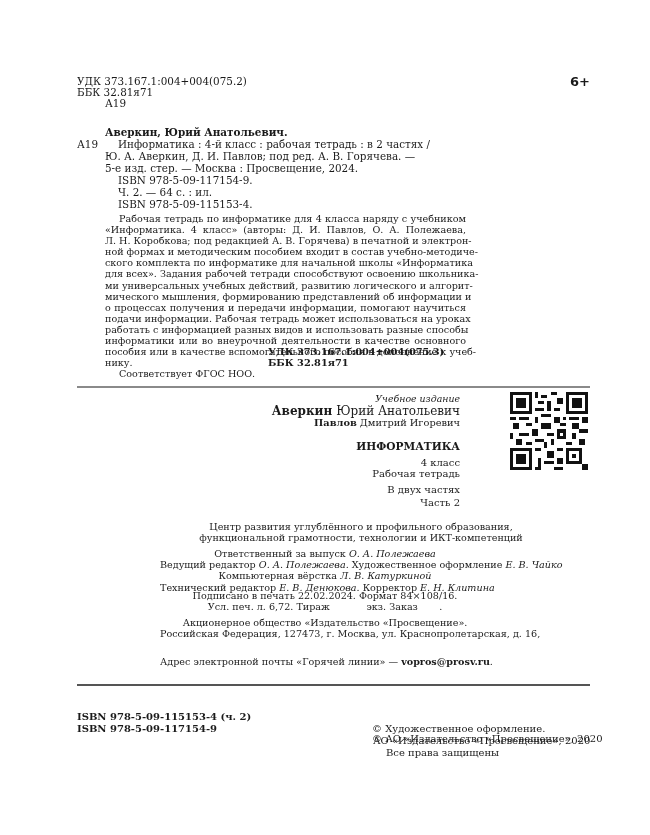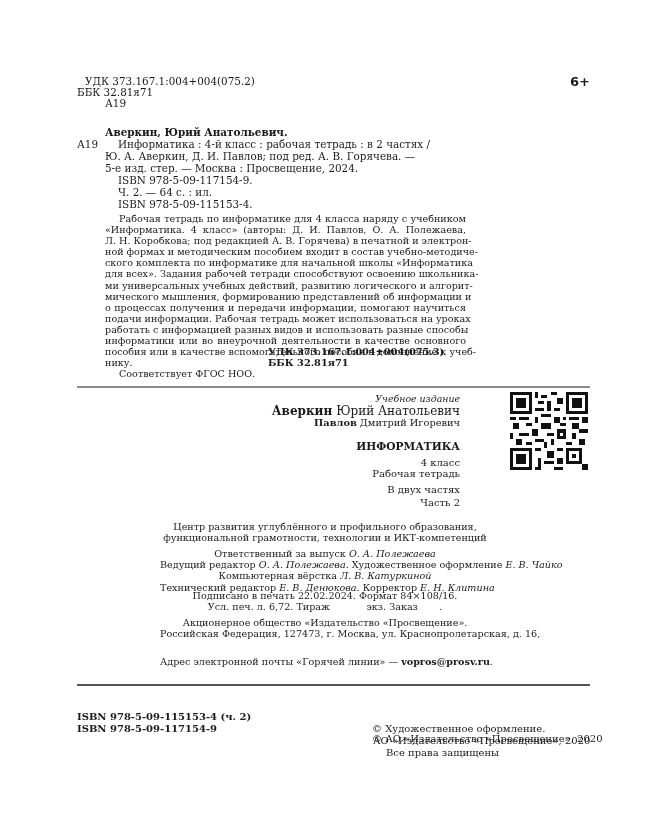--- a/index.html
+++ b/index.html
@@ -17,21 +17,21 @@
   .rule { position: absolute; left: 77px; width: 513px; height: 2px; background: #8a8a8a; }
   .rule.dark { background: #555; height: 2px; }
   .age { font-family: "DejaVu Sans", "Liberation Sans", sans-serif; font-weight: bold; font-size: 13px; }
   .qr { position: absolute; left: 510px; top: 392px; width: 78px; height: 78px; }
   .center-block { position: absolute; left: 160px; width: 330px; text-align: center; font-size: 9.6px; line-height: 11.2px; }
   .center-block div { white-space: nowrap; }
 </style>
 </head>
 <body>
 
-<div class="abs t" style="left:77px; top:76px;margin-left:8px;">УДК 373.167.1:004+004(075.2)</div>
+<div class="abs t" style="left:77px; top:76px;">УДК 373.167.1:004+004(075.2)</div>
 <div class="abs t" style="left:77px; top:87px;">ББК 32.81я71</div>
 <div class="abs t" style="left:105px; top:98px;">А19</div>
 <div class="abs age" style="left:570px; top:74px;">6+</div>
 
 <div class="abs t b" style="left:105px; top:127px;">Аверкин, Юрий Анатольевич.</div>
 <div class="abs t" style="left:77px; top:139px;">А19</div>
 <div class="abs t" style="left:118px; top:139px;">Информатика : 4-й класс : рабочая тетрадь : в 2 частях /</div>
 <div class="abs t" style="left:105px; top:151px;">Ю. А. Аверкин, Д. И. Павлов; под ред. А. В. Горячева. —</div>
 <div class="abs t" style="left:105px; top:163px;">5-е изд. стер. — Москва : Просвещение, 2024.</div>
 <div class="abs t" style="left:118px; top:175px;">ISBN 978-5-09-117154-9.</div>
@@ -132,21 +132,21 @@
       <rect x="20" y="20" width="1" height="1"></rect>
       <rect x="9" y="21" width="1" height="3"></rect>
       <rect x="11" y="22" width="3" height="1"></rect>
     <rect x="15" y="21" width="2" height="2"></rect>
       <rect x="8" y="24" width="2" height="1"></rect>
       <rect x="14" y="24" width="3" height="1"></rect>
       <rect x="23" y="23" width="2" height="2"></rect>
   </g>
 </svg>
 
-<div class="center-block" style="top:521px;">
+<div class="center-block" style="top:521px;margin-left:36px;">
   <div>Центр развития углублённого и профильного образования,</div>
   <div>функциональной грамотности, технологии и ИКТ-компетенций</div>
 </div>
 
 <div class="center-block" style="top:548px;">
   <div>
     <span>Ответственный за выпуск</span>
     <span class="i">О. А. Полежаева</span>
   </div>
   <div>

